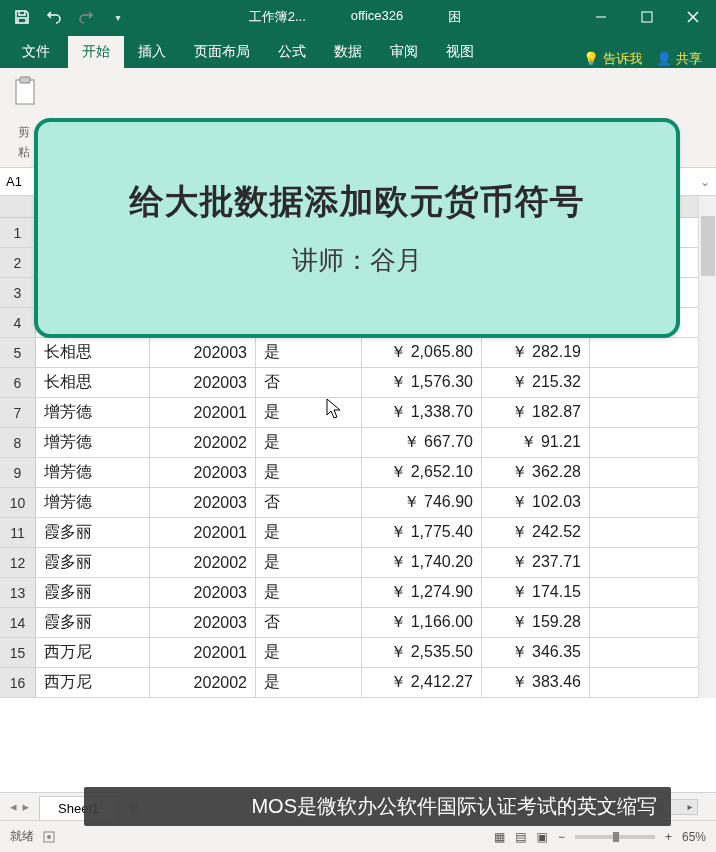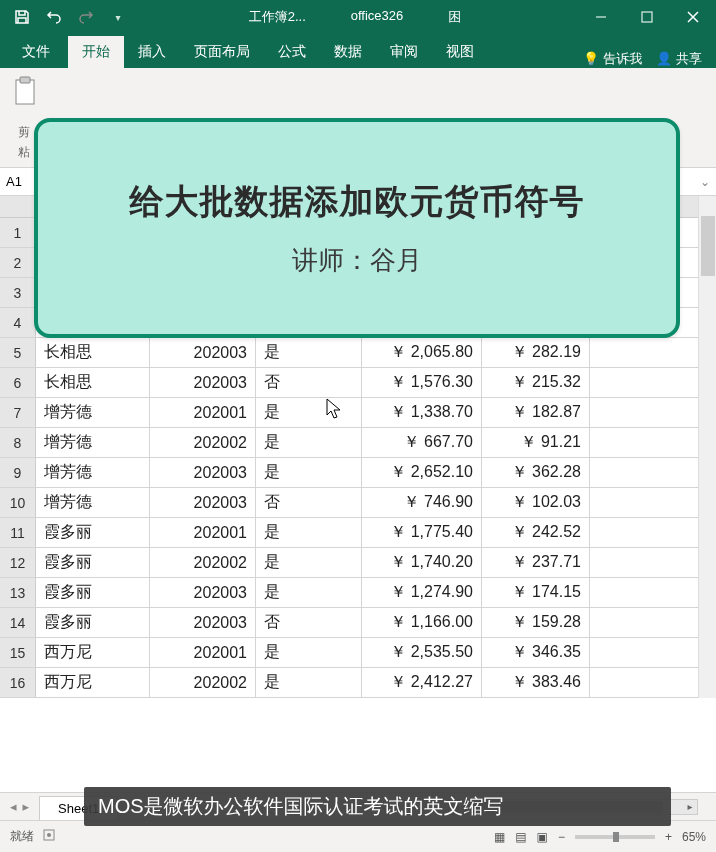--- a/index.html
+++ b/index.html
@@ -8,21 +8,21 @@
 .qat { display: flex; align-items: center; padding-left: 8px; gap: 4px; }
 .qat-btn { width: 28px; height: 28px; display: flex; align-items: center; justify-content: center; color: #fff; }
 .title-center { flex: 1; text-align: center; display: flex; justify-content: center; gap: 45px; }
 .win-controls { display: flex; }
 .win-btn { width: 46px; height: 34px; display: flex; align-items: center; justify-content: center; color: #cfe5dc; }
 .win-btn.close { color: #fff; }
 .ribbon-tabs { background: #0e6b4f; height: 34px; display: flex; align-items: flex-end; padding-left: 4px; color: #fff; font-size: 14px; }
 .tab { padding: 7px 14px; cursor: pointer; }
 .tab.file { padding: 7px 18px; }
 .tab.active { background: #f3f2f1; color: #0e6b4f; }
-.ribbon-right { margin-left: auto; display: flex; align-items: flex-end; gap: 14px; padding-right: 14px; color: #ffffff; font-size: 13px; }
+.ribbon-right { margin-left: auto; display: flex; align-items: flex-end; gap: 14px; padding-right: 14px; color: #fde047; font-size: 13px; }
 .ribbon-area { background: #f3f2f1; height: 100px; border-bottom: 1px solid #d4d4d4; position: relative; padding: 8px 12px; display: flex; gap: 18px; font-size: 13px; color: #444; overflow: hidden; }
 .clipboard-label { position: absolute; left: 18px; bottom: 6px; font-size: 12px; color: #666; }
 .cut-label { position: absolute; left: 18px; bottom: 26px; font-size: 12px; color: #666; }
 .namebox-row { height: 28px; background: #fff; border-bottom: 1px solid #d4d4d4; display: flex; align-items: center; }
 .namebox { width: 56px; border-right: 1px solid #d4d4d4; padding: 0 6px; font-size: 13px; height: 100%; display: flex; align-items: center; }
 .fx-dd { margin-left: auto; padding: 0 6px; color: #888; font-size: 12px; }
 .grid-wrap { position: relative; }
 .col-headers { display: flex; height: 22px; background: #e6e6e6; border-bottom: 1px solid #ccc; }
 .corner { width: 36px; border-right: 1px solid #ccc; background: #e6e6e6; }
 .grid-body { }
@@ -38,30 +38,30 @@
 .hdr-row .cB, .hdr-row .cD, .hdr-row .cE { justify-content: flex-start; }
 .sheet-tabs { position: absolute; bottom: 32px; left: 0; right: 0; height: 28px; background: #f3f2f1; border-top: 1px solid #d4d4d4; display: flex; align-items: center; font-size: 13px; }
 .sheet-nav { padding: 0 10px; color: #888; display: flex; gap: 6px; }
 .sheet-tab { padding: 4px 18px; background: #fff; border: 1px solid #ccc; border-bottom: none; position: relative; top: 1px; }
 .sheet-add { padding: 0 10px; color: #888; }
 .hscroll { margin-left: auto; margin-right: 18px; width: 250px; height: 16px; background: #e8e8e8; border: 1px solid #ccc; position: relative; display: flex; align-items: center; }
 .hscroll-thumb { position: absolute; left: 14px; width: 200px; height: 12px; background: #cdcdcd; }
 .hscroll-arrow { width: 14px; height: 14px; color: #666; font-size: 10px; display: flex; align-items: center; justify-content: center; z-index: 1; }
 .hscroll-arrow.right { margin-left: auto; }
 .statusbar { position: absolute; bottom: 0; left: 0; right: 0; height: 32px; background: #f3f2f1; border-top: 1px solid #d4d4d4; display: flex; align-items: center; font-size: 12px; color: #555; padding: 0 10px; }
-.status-left { display: flex; gap: 8px; align-items: flex-start; }
+.status-left { display: flex; gap: 8px; align-items: center; }
 .status-right { margin-left: auto; display: flex; align-items: center; gap: 10px; }
 .zoom-slider { width: 80px; height: 4px; background: #ccc; position: relative; }
 .zoom-thumb { position: absolute; left: 38px; top: -3px; width: 6px; height: 10px; background: #888; }
 .vscroll { position: absolute; right: 0; top: 0; width: 18px; bottom: 0; background: #f0f0f0; border-left: 1px solid #ddd; }
 .vscroll-thumb { position: absolute; top: 20px; width: 14px; left: 2px; height: 60px; background: #cdcdcd; }
 .overlay-card { position: absolute; left: 34px; top: 118px; width: 646px; height: 220px; background: #b4ebdf; border: 4px solid #0c8c6a; border-radius: 16px; display: flex; flex-direction: column; align-items: center; justify-content: center; gap: 18px; z-index: 50; box-shadow: 0 2px 4px rgba(0,0,0,0.1); }
 .overlay-title { font-size: 34px; font-weight: 900; color: #2b2b2b; letter-spacing: 1px; }
 .overlay-sub { font-size: 26px; color: #3a3a3a; }
-.caption-bar { position: absolute; bottom: 26px; left: 84px; right: 45px; background: rgba(60,60,60,0.92); color: #fff; font-size: 20px; padding: 6px 14px; border-radius: 2px; z-index: 60; text-align: left; }
+.caption-bar { position: absolute; bottom: 26px; left: 84px; right: 45px; background: rgba(60,60,60,0.92); color: #fff; font-size: 20px; padding: 6px 14px; border-radius: 2px; z-index: 60; text-align: right; }
 .cursor { position: absolute; left: 326px; top: 398px; z-index: 55; font-size: 18px; color: #000; }
 svg { display: block; }
 </style>
 </head>
 <body>
 
 <div class="titlebar">
   <div class="qat">
     <div class="qat-btn">
         <svg width="16" height="16" viewBox="0 0 16 16">

